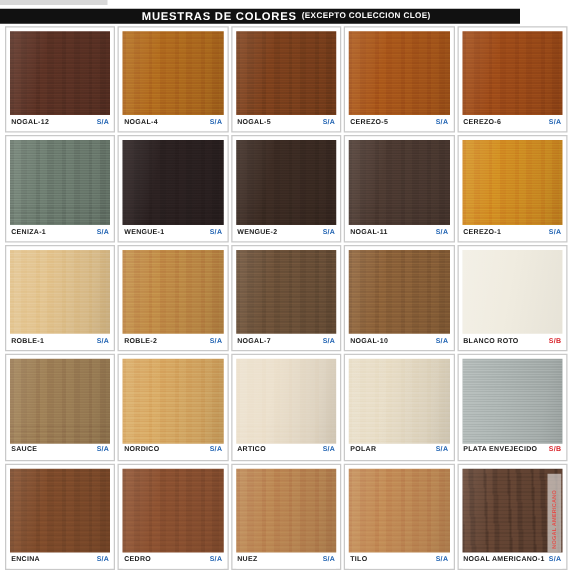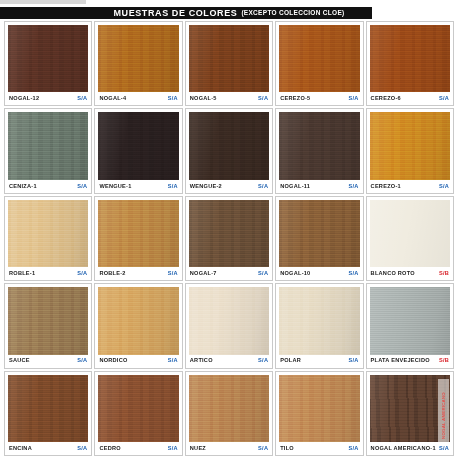--- a/index.html
+++ b/index.html
@@ -13,21 +13,21 @@
 
   
   .topstrip{
     position:absolute;left:0;top:0;width:458px;height:7px;
     background:#ffffff;
   }
   .topstrip .edge{
     position:absolute;left:0;top:0;width:86px;height:4px;background:#d8d8d8;
   }
   .header{
-    position:absolute;left:0;top:7px;width:372px;height:12px;
+    position:absolute;left:0;top:7px;width:416px;height:12px;
     background:#111111;
   }
   .header .bar-inner{
     position:absolute;left:0;top:0;width:458px;height:12px;
     display:flex;align-items:center;justify-content:center;
   }
   .header .title{
     color:#ffffff;font-size:9px;font-weight:bold;letter-spacing:.6px;
     white-space:nowrap;line-height:1;
   }

